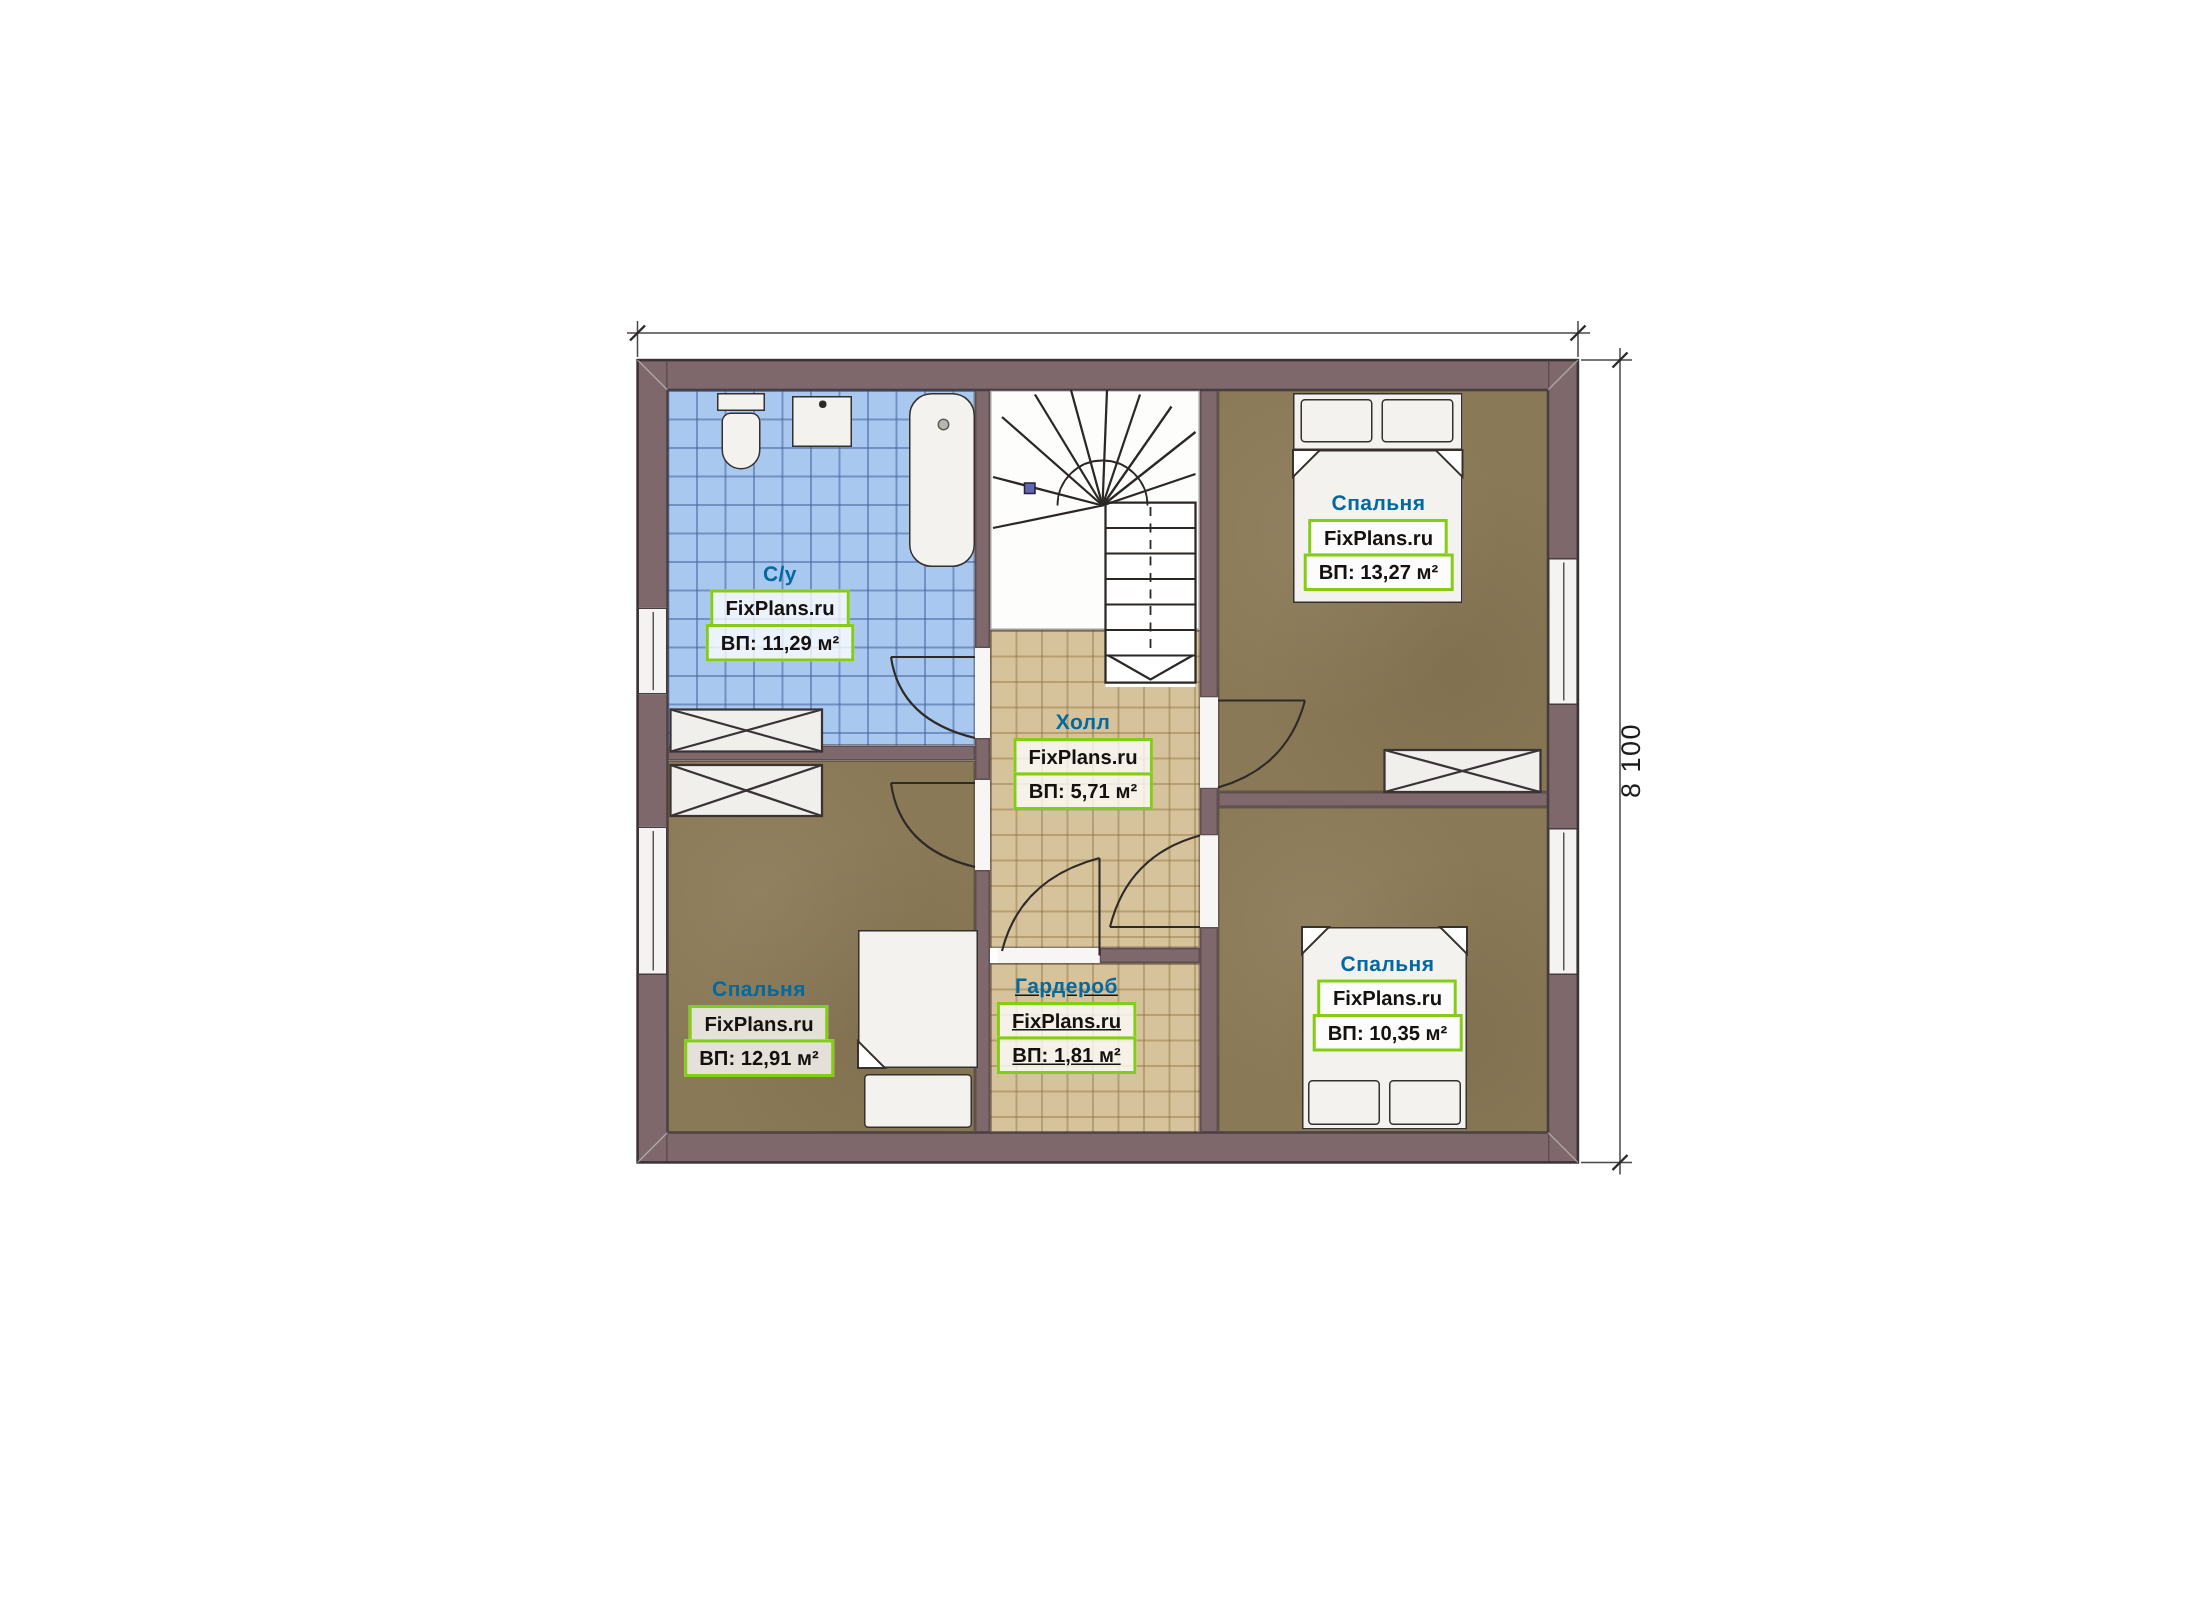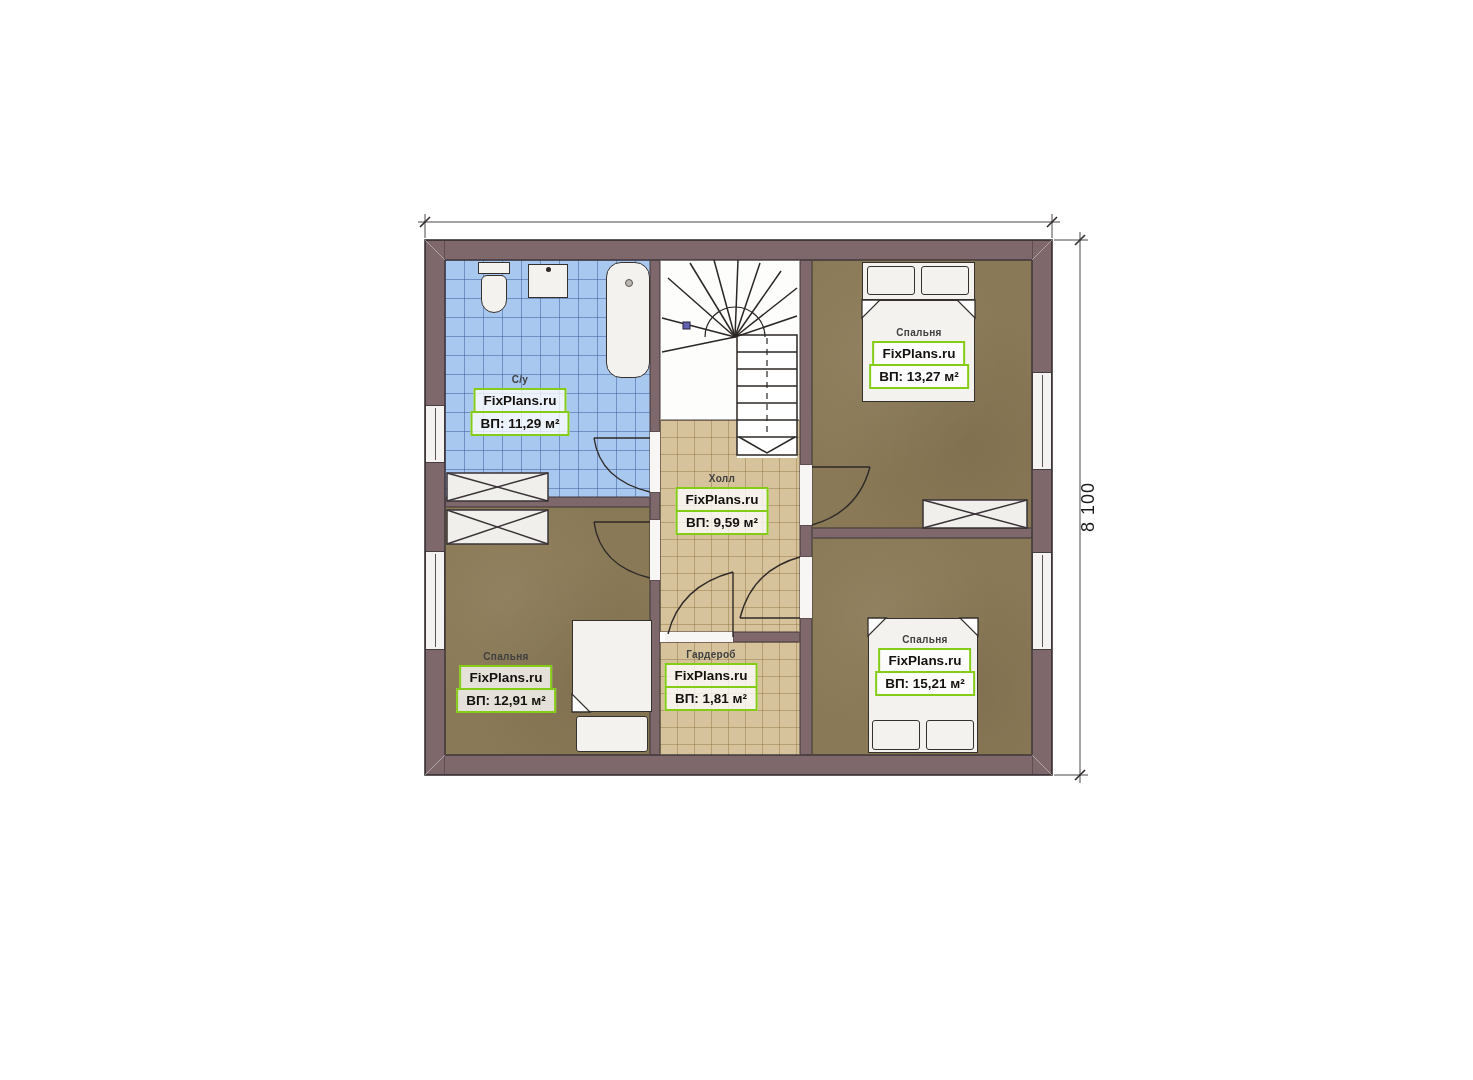--- a/index.html
+++ b/index.html
@@ -33,21 +33,21 @@
   .opening{position:absolute;background:#f7f6f4;z-index:2;}
   .window{position:absolute;background:#f4f3f1;border:1px solid #453d3f;box-sizing:border-box;z-index:3;}
   .window-v::after{content:"";position:absolute;left:50%;top:2px;bottom:2px;width:1px;background:#5a5254;}
   .furn{position:absolute;background:#f3f2ef;border:1.5px solid #35302c;box-sizing:border-box;z-index:4;}
   .pillow{border-radius:3px;}
   .sink::after{content:"";position:absolute;left:50%;top:2px;width:5px;height:5px;margin-left:-2px;border-radius:50%;background:#2d2926;}
   .tub{border-radius:15px;}
   .tub::after{content:"";position:absolute;left:50%;top:16px;width:6px;height:6px;margin-left:-3px;border-radius:50%;background:#b9b6b0;border:1px solid #5a554f;}
   .toilet-bowl{border-radius:6px 6px 13px 13px;}
   .room-label{position:absolute;transform:translateX(-50%);display:flex;flex-direction:column;align-items:center;z-index:6;}
-  .room-name{font-weight:bold;font-size:10px;letter-spacing:.3px;margin-bottom:3px;color:#404040;}
+  .room-name{font-weight:bold;font-size:14px;letter-spacing:.3px;margin-bottom:3px;color:#0369a1;}
   .wm-box,.area-box{
     border:2px solid #84cc16;background:rgba(255,255,255,.78);
     font-size:13.5px;font-weight:bold;padding:1px 8px;color:#14110f;
     white-space:nowrap;text-align:center;line-height:19px;
   }
   .area-box{margin-top:-2px;}
   .dim-label{position:absolute;font-size:18px;color:#1c1a1a;z-index:6;letter-spacing:1px;}
   #dim-top{left:425px;top:197px;width:627px;text-align:center;}
   #dim-right{left:1088px;top:507px;transform:translate(-50%,-50%) rotate(-90deg);white-space:nowrap;}
   #linework{position:absolute;left:0;top:0;z-index:7;pointer-events:none;}
@@ -110,41 +110,41 @@
   <div class="furn pillow" style="left:576px;top:716px;width:72px;height:36px;"></div>
 
   <div class="room-label" style="left:520px;top:374px;">
     <div class="room-name">С/у</div>
     <div class="wm-box">FixPlans.ru</div>
     <div class="area-box">ВП: 11,29 м²</div>
   </div>
   <div class="room-label" style="left:722px;top:473px;">
     <div class="room-name">Холл</div>
     <div class="wm-box">FixPlans.ru</div>
-    <div class="area-box">ВП: 9,59 м²</div>
+    <div class="area-box">ВП: 5,71 м²</div>
   </div>
   <div class="room-label" style="left:919px;top:327px;">
     <div class="room-name">Спальня</div>
     <div class="wm-box">FixPlans.ru</div>
     <div class="area-box">ВП: 13,27 м²</div>
   </div>
   <div class="room-label" style="left:506px;top:651px;">
     <div class="room-name">Спальня</div>
     <div class="wm-box">FixPlans.ru</div>
     <div class="area-box">ВП: 12,91 м²</div>
   </div>
-  <div class="room-label" style="left:711px;top:649px;">
+  <div class="room-label" style="left:711px;top:649px;text-decoration:underline;">
     <div class="room-name">Гардероб</div>
     <div class="wm-box">FixPlans.ru</div>
     <div class="area-box">ВП: 1,81 м²</div>
   </div>
   <div class="room-label" style="left:925px;top:634px;">
     <div class="room-name">Спальня</div>
     <div class="wm-box">FixPlans.ru</div>
-    <div class="area-box">ВП: 15,21 м²</div>
+    <div class="area-box">ВП: 10,35 м²</div>
   </div>
 
   <div id="dim-right" class="dim-label">8 100</div>
 
   <svg id="linework" width="1473" height="1080" viewBox="0 0 1473 1080">
 
     <rect x="425" y="240" width="627" height="535" fill="none" stroke="#3a3336" stroke-width="1.6"></rect>
     <rect x="445" y="260" width="587" height="495" fill="none" stroke="rgba(58,51,54,.8)" stroke-width="1"></rect>
 
     <g stroke="rgba(255,255,255,.4)" stroke-width="1">

